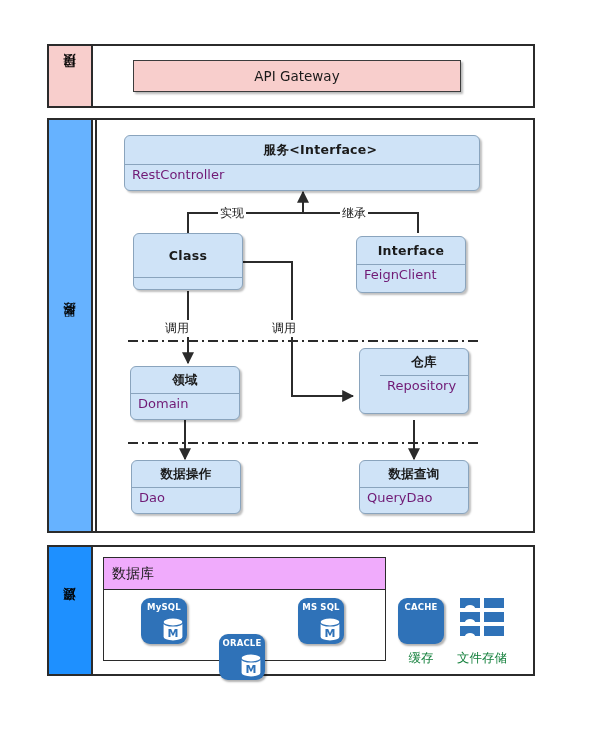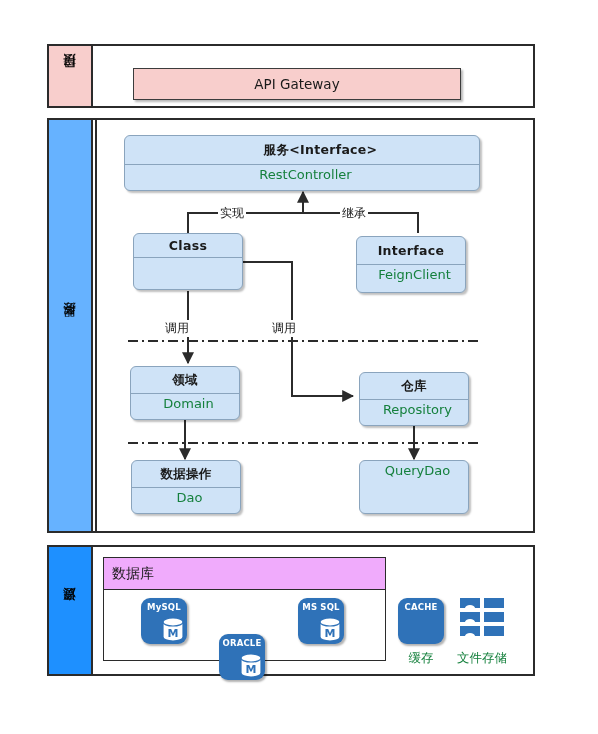--- a/index.html
+++ b/index.html
@@ -45,22 +45,22 @@
   .uml .head{
     box-sizing:border-box;
     display:flex;align-items:center;justify-content:center;
     font-weight:bold;font-size:12.5px;color:#1a1a1a;
     border-bottom:1.3px solid #8aa4bd;
     letter-spacing:.3px;
   }
   .uml .body{
     box-sizing:border-box;
     padding:3px 0 0 7px;
-    font-size:13px;color:#15803d;line-height:1.15;
-    text-align:center;
+    font-size:13px;color:#701a75;line-height:1.15;
+    text-align:left;
   }
 
   
   .panel{position:absolute;box-sizing:border-box;background:#ffffff;border:1.6px solid #2b2b2b;}
 
   
   .dbhead{
     position:absolute;box-sizing:border-box;
     background:#f0abfc;border:1.6px solid #2b2b2b;border-bottom:none;
     padding-left:8px;display:flex;align-items:center;
@@ -91,21 +91,21 @@
 </head>
 <body>
 
 <div id="stage">
 
   <div class="band" style="left:47px;top:44px;width:488px;height:64px;">
   </div>
   <div class="band-label" style="left:49px;top:46px;width:44px;height:60px;background:#f8cecc;">
     <span>接口层</span>
   </div>
-  <div class="apibox" style="left:133px;top:60px;width:328px;height:32px;margin-top:8px;">
+  <div class="apibox" style="left:133px;top:60px;width:328px;height:32px;">
     <span>API Gateway</span>
   </div>
 
   <div class="band" style="left:47px;top:118px;width:488px;height:415px;">
   </div>
   <div class="band-label" style="left:49px;top:120px;width:44px;height:411px;background:#66b2ff;">
     <span>服务层</span>
   </div>
   <div class="panel" style="left:95px;top:120px;width:438px;height:411px;border:none;border-left:2px solid #2b2b2b;"></div>
 
@@ -147,44 +147,45 @@
   <div class="clabel" style="left:270px;top:320px;">
     <span>调用</span>
   </div>
 
   <div class="uml" style="left:124px;top:135px;width:356px;height:56px;">
     <div class="head" style="height:29px;padding-left:37px;">服务&lt;Interface&gt;</div>
     <div class="body" style="height:25px;">RestController</div>
   </div>
 
   <div class="uml" style="left:133px;top:233px;width:110px;height:57px;">
-    <div class="head" style="height:24px;">Class</div>
+    <div class="head" style="height:44px;">Class</div>
   </div>
 
   <div class="uml" style="left:356px;top:236px;width:110px;height:57px;">
     <div class="head" style="height:28px;">Interface</div>
     <div class="body" style="height:28px;">FeignClient</div>
   </div>
 
   <div class="uml" style="left:130px;top:366px;width:110px;height:54px;">
     <div class="head" style="height:27px;">领域</div>
     <div class="body" style="height:26px;">Domain</div>
   </div>
 
-  <div class="uml" style="left:359px;top:372px;width:110px;height:54px;">
+  <div class="uml" style="left:359px;top:348px;width:110px;height:66px;padding-left:20px;">
     <div class="head" style="height:27px;">仓库</div>
     <div class="body" style="height:26px;">Repository</div>
   </div>
 
   <div class="uml" style="left:131px;top:460px;width:110px;height:54px;">
     <div class="head" style="height:27px;">数据操作</div>
     <div class="body" style="height:26px;">Dao</div>
   </div>
 
   <div class="uml" style="left:359px;top:460px;width:110px;height:54px;">
+    <div class="head" style="height:27px;">数据查询</div>
     <div class="body" style="height:26px;">QueryDao</div>
   </div>
 
   <div class="band" style="left:47px;top:545px;width:488px;height:131px;">
   </div>
   <div class="band-label" style="left:49px;top:547px;width:44px;height:127px;background:#1e90ff;">
     <span>资源层</span>
   </div>
 
   <div class="dbhead" style="left:103px;top:557px;width:283px;height:32px;">

